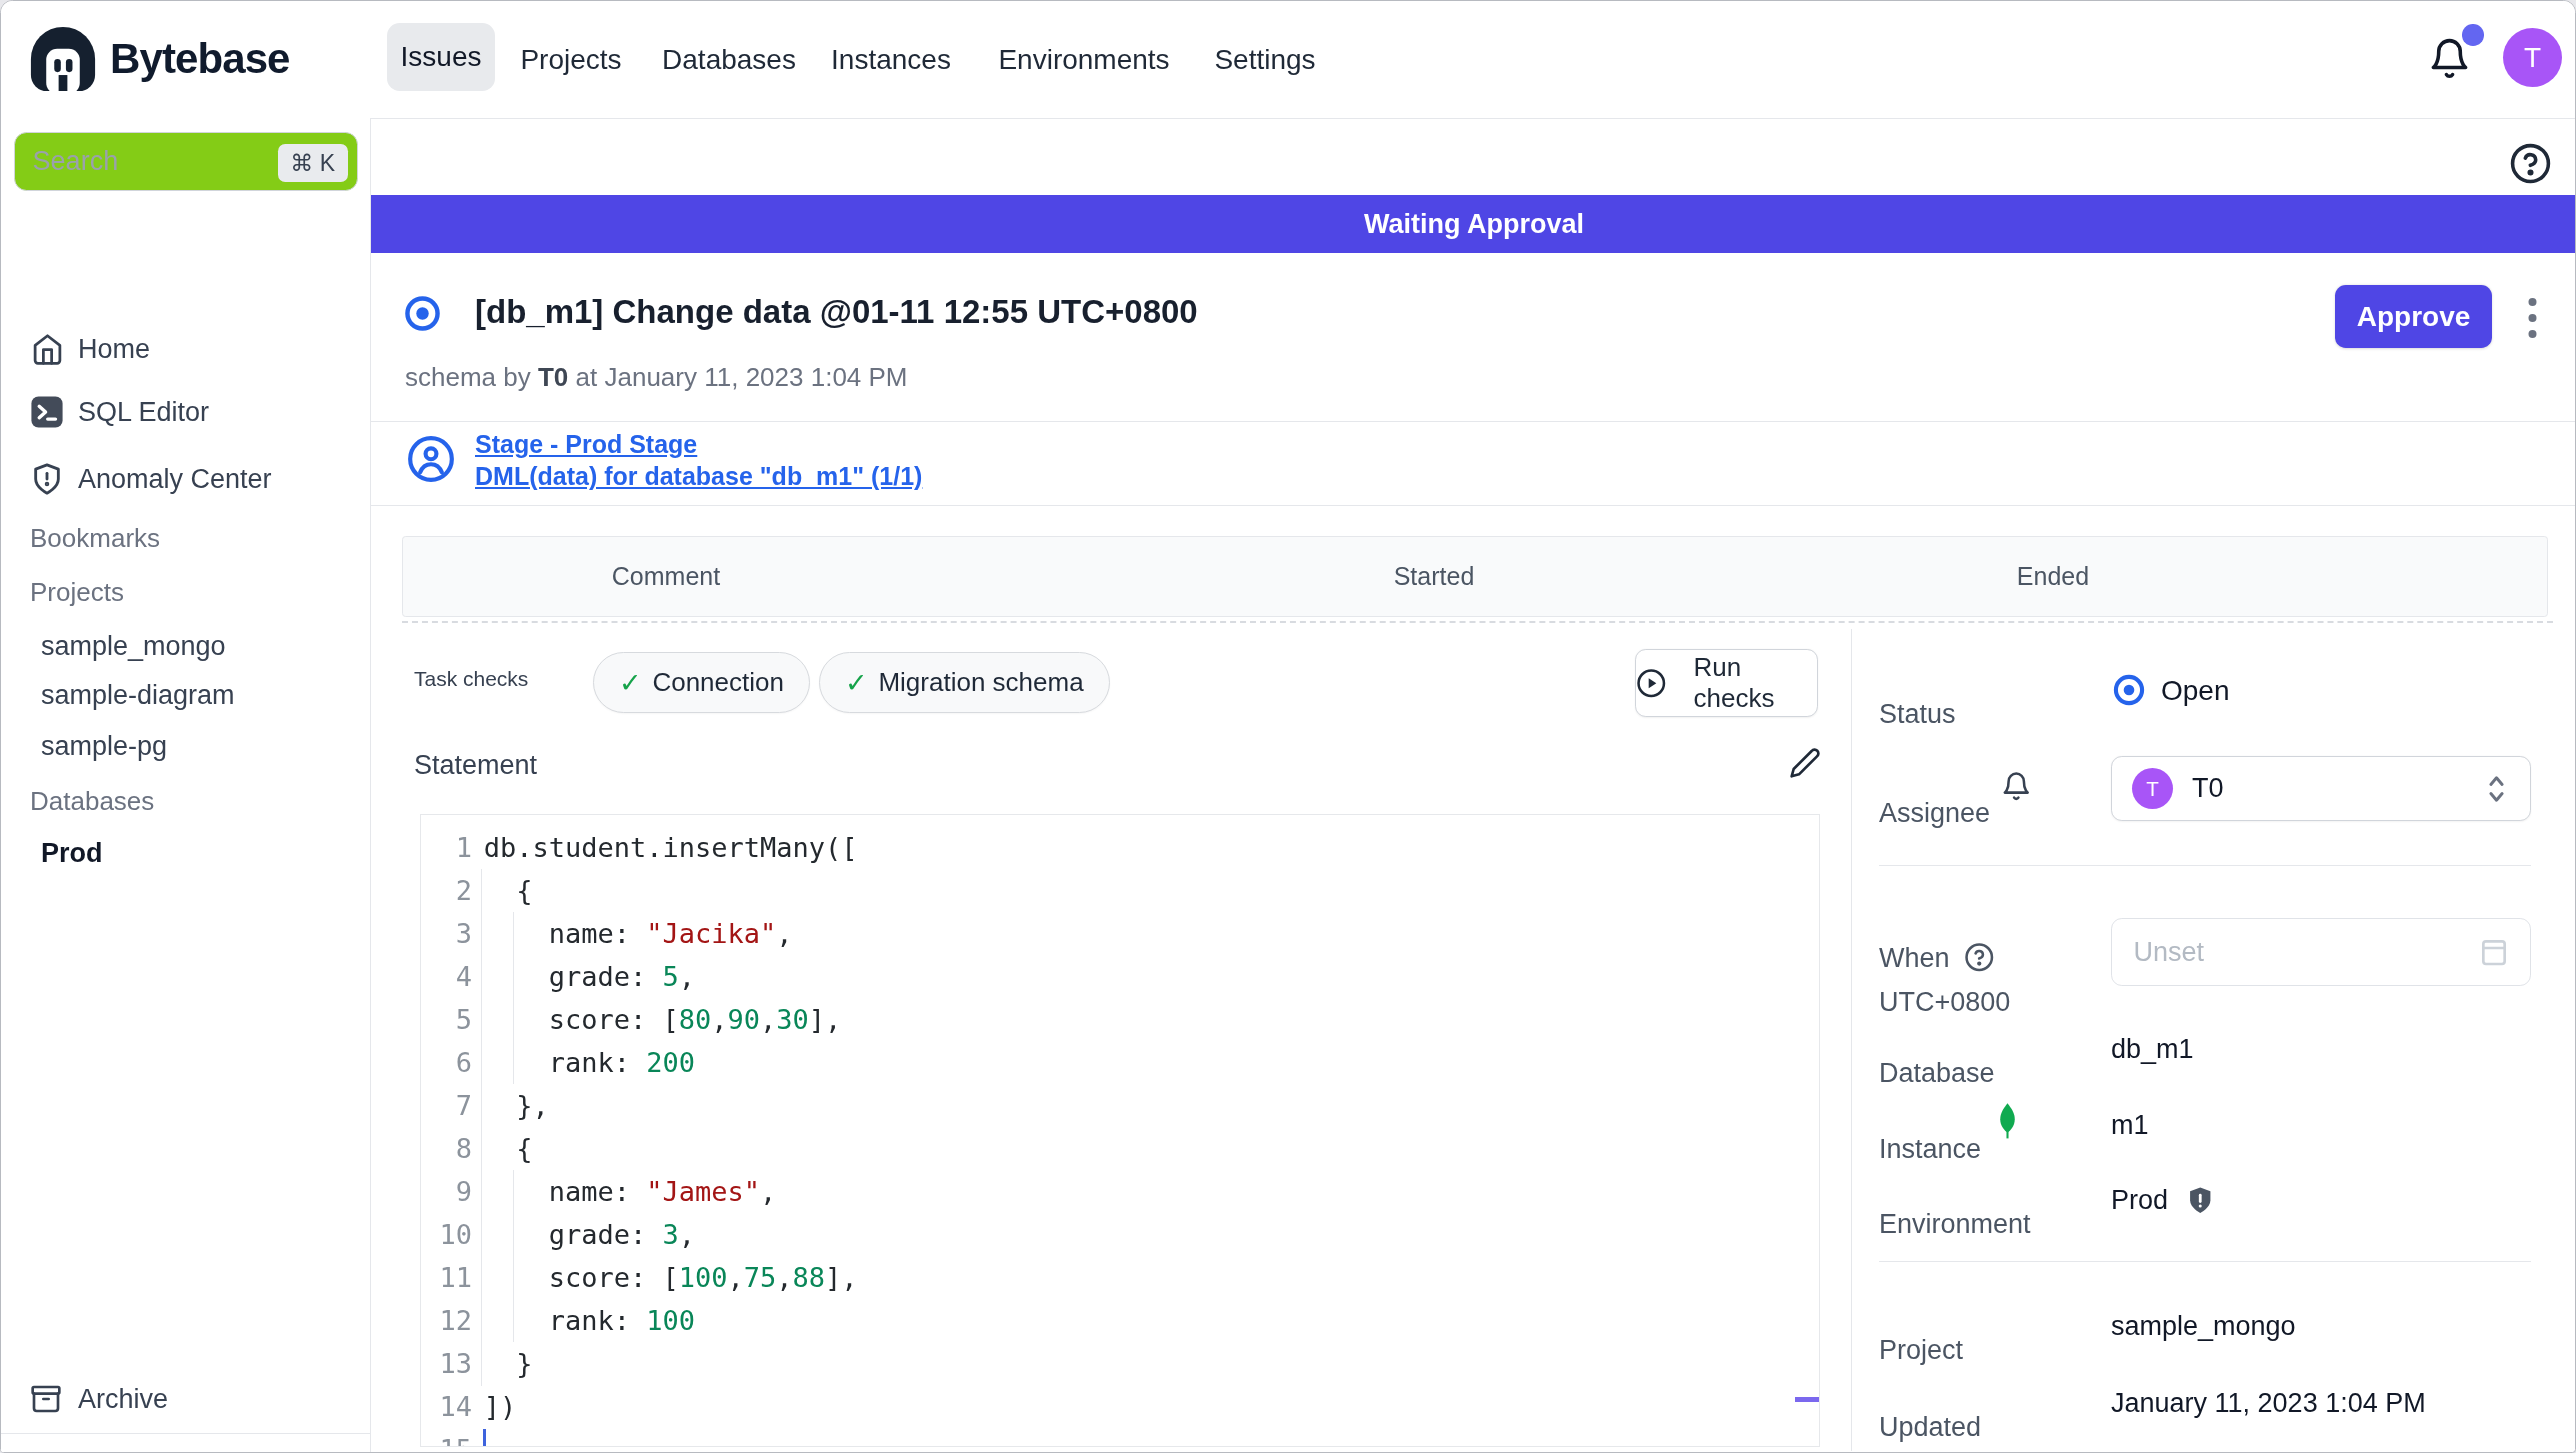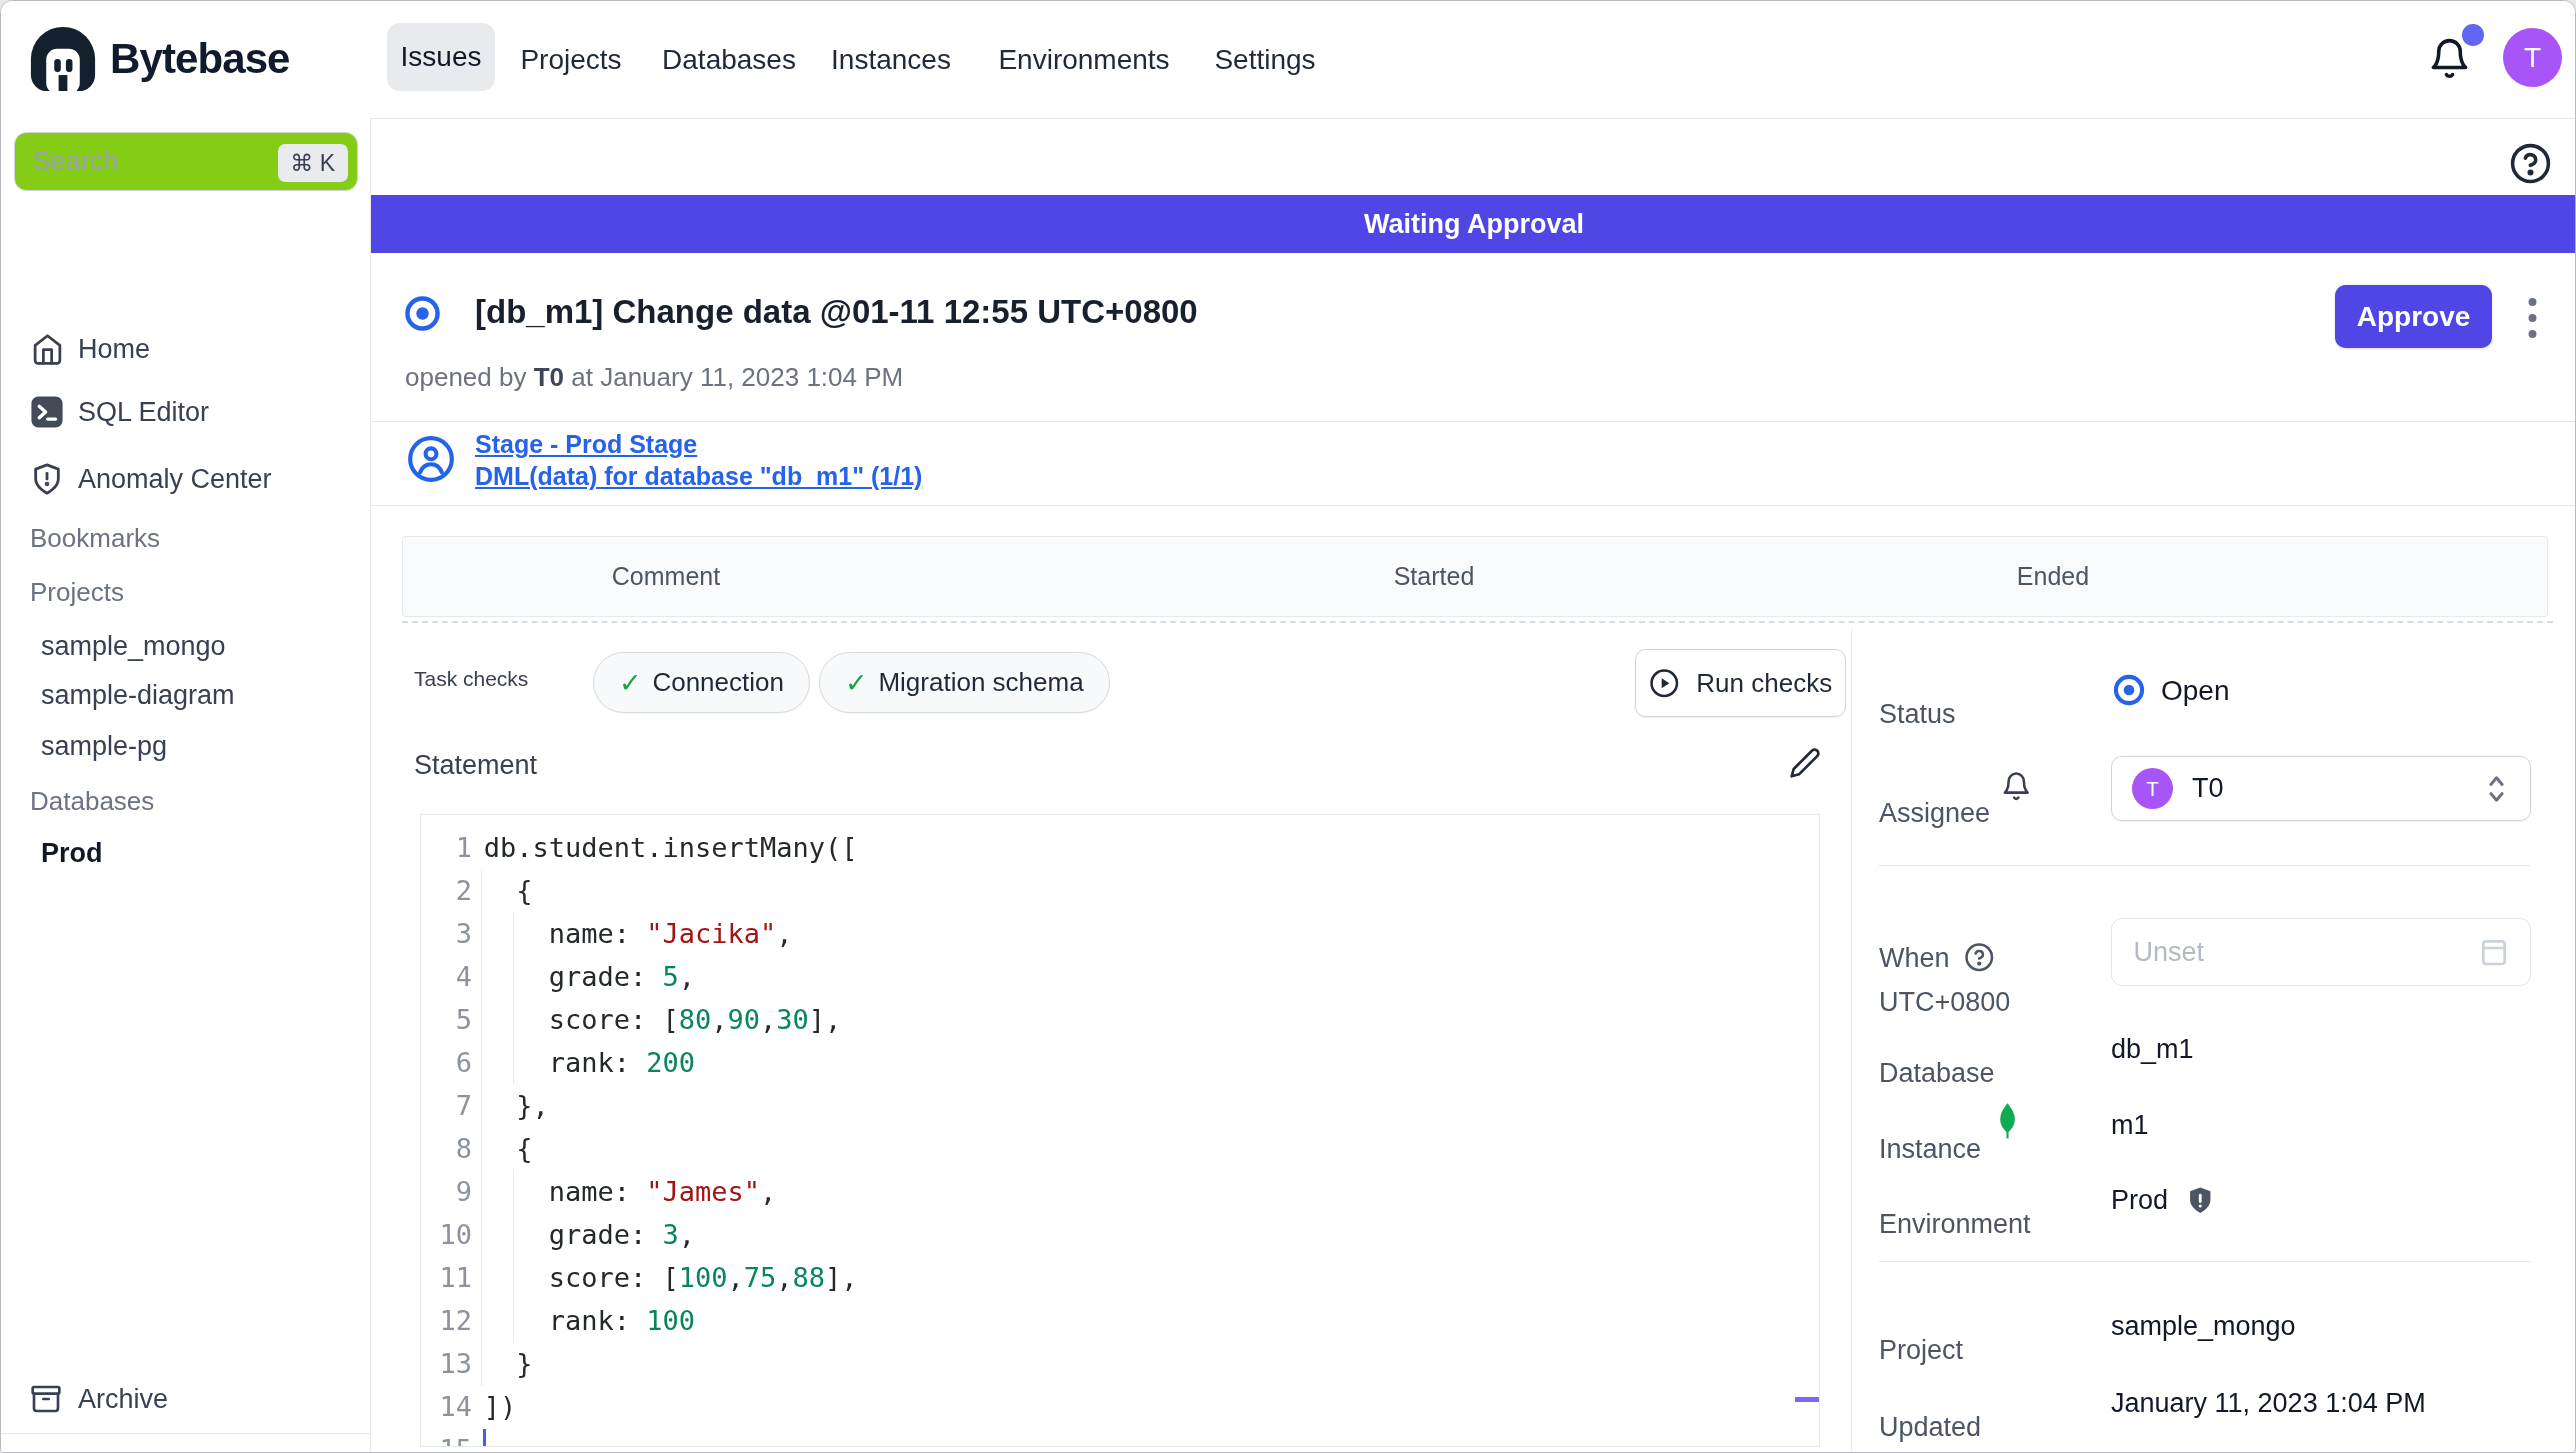--- a/index.html
+++ b/index.html
@@ -54,23 +54,23 @@
   .task-table { position:absolute; left:401px; top:535px; width:2146px; height:81px; background:#f9fafb;
                 border:0.9px solid #e5e7eb; border-radius:3.6px; }
   .task-table .th { position:absolute; top:0; height:79px; display:flex; align-items:center; transform:translateX(-50%);
                     font-size:25px; color:#4b5563; font-weight:500; }
   .dashed-sep { position:absolute; left:401px; top:620px; width:2151px; border-top:2.7px dashed #d8dbe0; }
 
   .pill { display:inline-flex; align-items:center; gap:10.8px; height:61px; padding:0 25px; border:0.9px solid #d7dade;
           border-radius:896px; background:#f8f9fa; font-size:26px; color:#1f2937; cursor:pointer;
           box-shadow:0 0.9px 1.8px rgba(0,0,0,.04); }
   .pill .chk { color:#16a34a; font-size:27px; }
-  .runchecks { position:absolute; left:1634px; top:648px; width:211px; height:68px; background:#fff;
+  .runchecks { position:absolute; left:1634px; top:648px; width:183px; height:68px; background:#fff;
                border:0.9px solid #d1d5db; border-radius:10.8px; display:flex; align-items:center; justify-content:center;
-               gap:17px; font-size:26px; color:#1f2937; cursor:pointer; box-shadow:0 0.9px 1.8px rgba(0,0,0,.06);
+               gap:27px; font-size:26px; color:#1f2937; cursor:pointer; box-shadow:0 0.9px 1.8px rgba(0,0,0,.06);
                font-family:"Liberation Sans", sans-serif; }
 
   
   .editor { position:absolute; left:419px; top:813px; width:1400px; height:633px; border:0.9px solid #e6e8eb;
             background:#fff; overflow:hidden; padding-top:10.8px; }
   .code-line { display:flex; height:43px; line-height:43px; font-family:"DejaVu Sans Mono", monospace; font-size:27px; }
   .code-line .ln { width:51px; text-align:right; color:#8c939c; flex:none; }
   .code-line .lt { margin-left:11.7px; white-space:pre; }
   .tok-p { color:#24292e; } .tok-s { color:#a31515; } .tok-n { color:#098658; }
   .iguide { position:absolute; width:0.9px; background:#e5e7eb; }
@@ -217,21 +217,21 @@
   <div class="issue-title">[db_m1] Change data @01-11 12:55 UTC+0800</div>
   <button class="approve-btn">Approve</button>
   <div class="abs" style="left:2518px; top:292px; cursor:pointer;">
     <svg width="27" height="50" viewBox="0 0 30 56">
         <circle cx="15" cy="10" r="4.5" fill="#6b7280"></circle>
         <circle cx="15" cy="28" r="4.5" fill="#6b7280"></circle>
         <circle cx="15" cy="46" r="4.5" fill="#6b7280"></circle>
       </svg>
   </div>
   <div class="opened-line">
-    <span>opened by</span>
+    <span>schema by</span>
     <span class="author">T0</span>
     <span>at</span>
     <span>January 11, 2023 1:04 PM</span>
   </div>
   <div class="hline" style="left:370px; top:420px; width:2206px;"></div>
 
   <div class="abs" style="left:405px; top:433px;">
     <svg width="50" height="50" viewBox="0 0 24 24" fill="none" stroke="#2563eb" stroke-width="2" stroke-linecap="round" stroke-linejoin="round">
         <circle cx="12" cy="12" r="10"></circle>
         <circle cx="12" cy="9.5" r="2.6"></circle>

